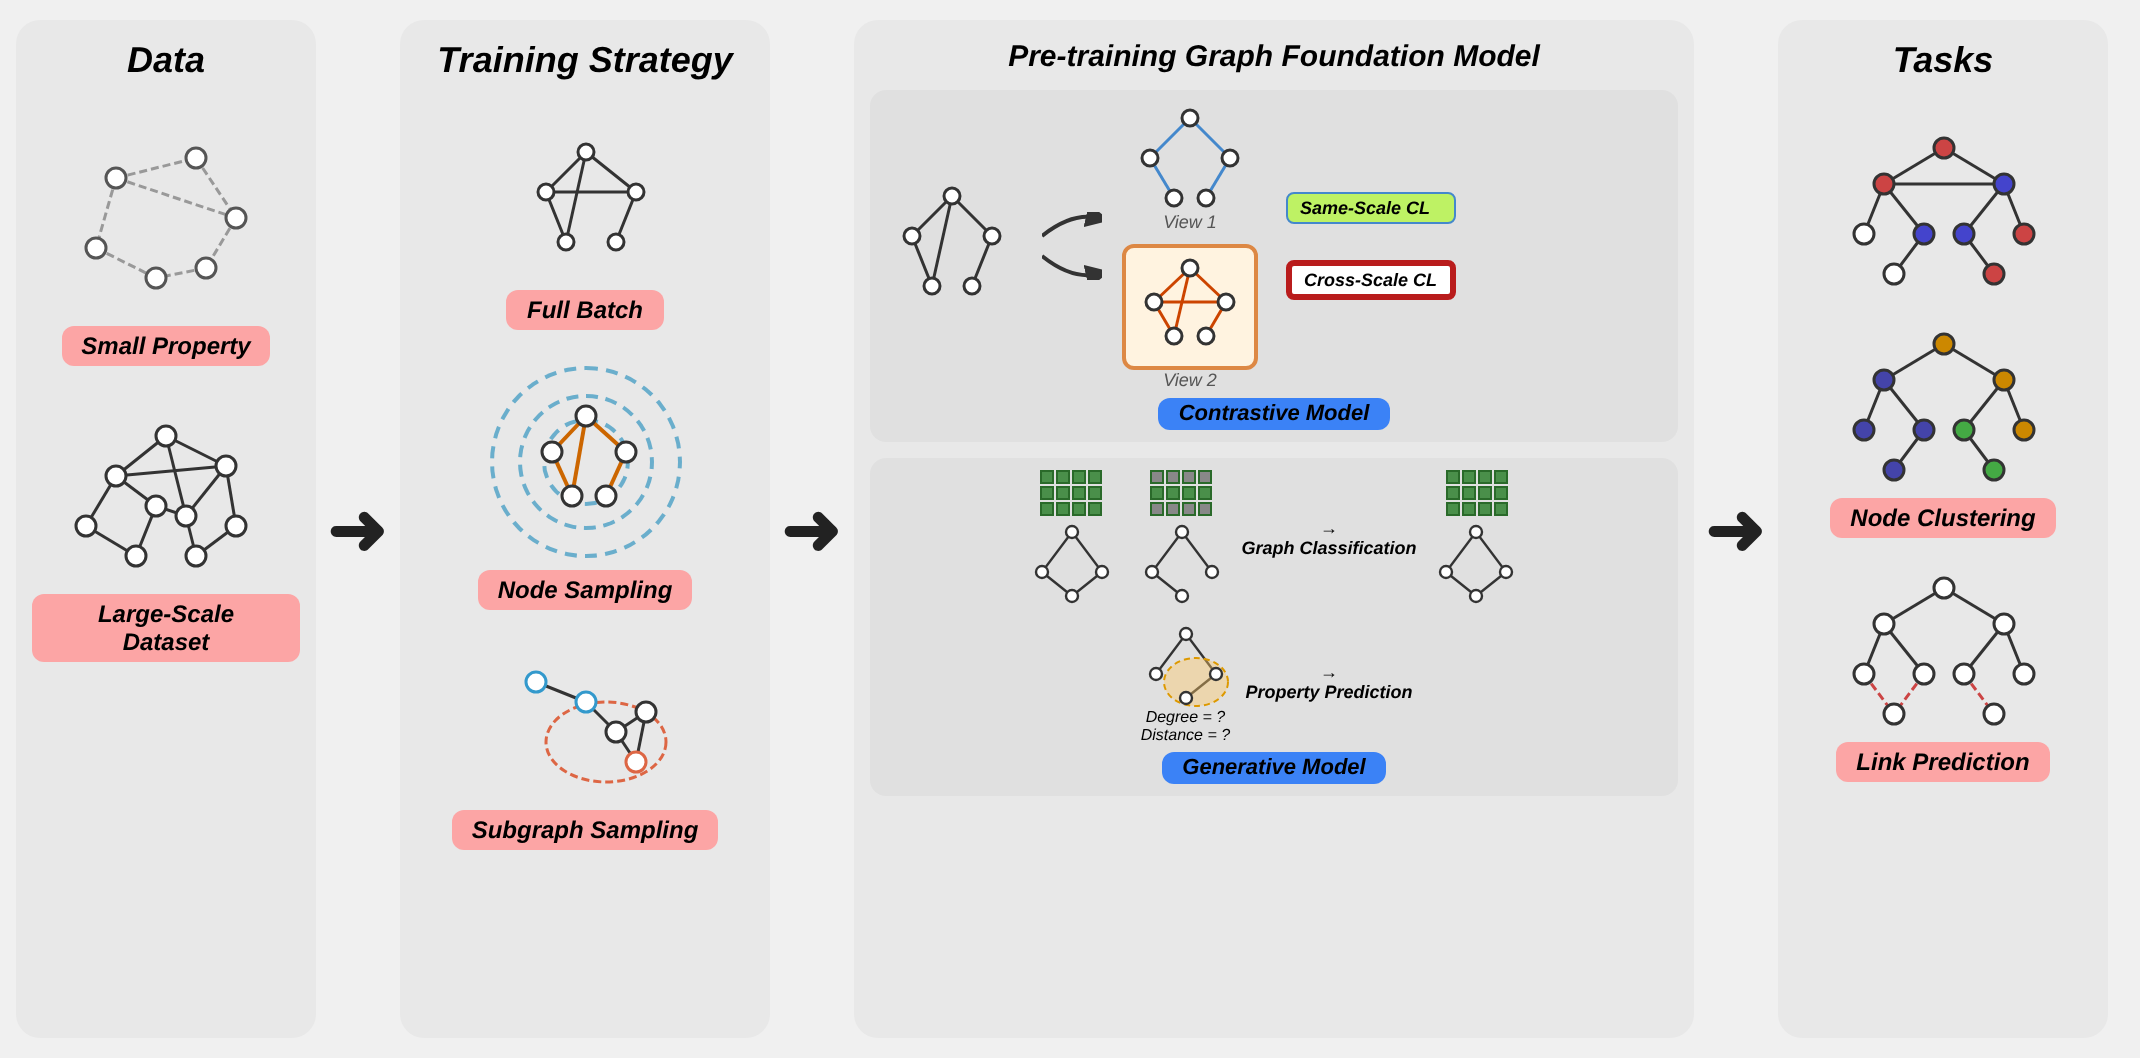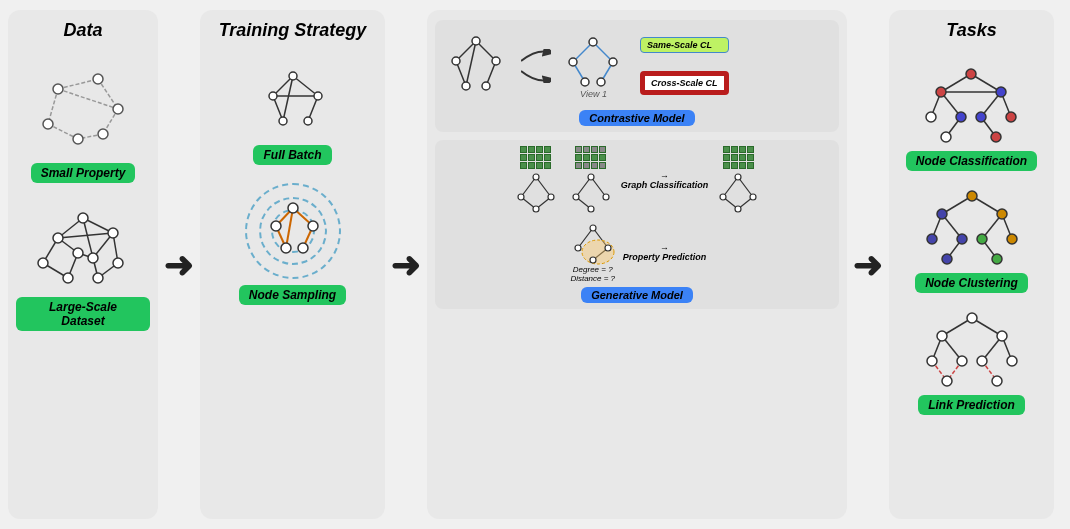--- a/index.html
+++ b/index.html
@@ -29,21 +29,21 @@
       position: relative;
       font-style: italic;
     }
     .section-title {
       font-size: 18px;
       font-weight: bold;
       text-align: center;
       margin-bottom: 8px;
     }
     .yellow-label {
-      background: #22c55e;
+      background: #fca5a5;
       border-radius: 6px;
       padding: 3px 10px;
       font-size: 12px;
       font-weight: bold;
       text-align: center;
       margin-top: 4px;
     }
 
     
     .section-data { width: 150px; justify-content: flex-start; gap: 20px; }
@@ -215,25 +215,42 @@
           <circle cx="35" cy="12" r="5" fill="white" stroke="#333" stroke-width="1.5"></circle>
           <circle cx="55" cy="30" r="5" fill="white" stroke="#333" stroke-width="1.5"></circle>
           <circle cx="18" cy="30" r="5" fill="white" stroke="#333" stroke-width="1.5"></circle>
           <circle cx="45" cy="52" r="5" fill="white" stroke="#333" stroke-width="1.5"></circle>
           <circle cx="28" cy="52" r="5" fill="white" stroke="#333" stroke-width="1.5"></circle>
         </svg>
       </div>
       <div class="yellow-label">Node Sampling</div>
     </div>
 
+    <div class="strategy-item">
+      <svg width="110" height="80" viewBox="0 0 110 80">
+        <ellipse cx="65" cy="50" rx="30" ry="20" fill="none" stroke="#dd6644" stroke-width="1.5" stroke-dasharray="4,2"></ellipse>
+        <line x1="30" y1="20" x2="55" y2="30" stroke="#333" stroke-width="1.5"></line>
+        <line x1="55" y1="30" x2="70" y2="45" stroke="#333" stroke-width="1.5"></line>
+        <line x1="70" y1="45" x2="85" y2="35" stroke="#333" stroke-width="1.5"></line>
+        <line x1="85" y1="35" x2="80" y2="60" stroke="#333" stroke-width="1.5"></line>
+        <line x1="70" y1="45" x2="80" y2="60" stroke="#333" stroke-width="1.5"></line>
+        <circle cx="30" cy="20" r="5" fill="white" stroke="#3399cc" stroke-width="1.5"></circle>
+        <circle cx="55" cy="30" r="5" fill="white" stroke="#3399cc" stroke-width="1.5"></circle>
+        <circle cx="70" cy="45" r="5" fill="white" stroke="#333" stroke-width="1.5"></circle>
+        <circle cx="85" cy="35" r="5" fill="white" stroke="#333" stroke-width="1.5"></circle>
+        <circle cx="80" cy="60" r="5" fill="white" stroke="#dd6644" stroke-width="1.5"></circle>
+      </svg>
+      <div class="yellow-label">Subgraph Sampling</div>
+    </div>
   </div>
 
   <div class="arrow">➜</div>
 
   <div class="section section-pretrain">
+    <div class="section-title" style="font-size:15px;">Pre-training Graph Foundation Model</div>
     <div class="pretrain-inner">
 
       <div class="pretrain-top">
         <div style="display:flex; align-items:center; gap:10px; width:100%;">
 
           <svg width="70" height="80" viewBox="0 0 70 80">
             <line x1="35" y1="15" x2="55" y2="35" stroke="#333" stroke-width="1.5"></line>
             <line x1="35" y1="15" x2="15" y2="35" stroke="#333" stroke-width="1.5"></line>
             <line x1="55" y1="35" x2="45" y2="60" stroke="#333" stroke-width="1.5"></line>
             <line x1="15" y1="35" x2="25" y2="60" stroke="#333" stroke-width="1.5"></line>
@@ -274,25 +291,43 @@
                 <line x1="12" y1="28" x2="24" y2="48" stroke="#4488cc" stroke-width="1.5"></line>
                 <circle cx="32" cy="8" r="4" fill="white" stroke="#333" stroke-width="1.5"></circle>
                 <circle cx="52" cy="28" r="4" fill="white" stroke="#333" stroke-width="1.5"></circle>
                 <circle cx="12" cy="28" r="4" fill="white" stroke="#333" stroke-width="1.5"></circle>
                 <circle cx="40" cy="48" r="4" fill="white" stroke="#333" stroke-width="1.5"></circle>
                 <circle cx="24" cy="48" r="4" fill="white" stroke="#333" stroke-width="1.5"></circle>
               </svg>
               <span style="font-size:9px; color:#555;">View 1</span>
             </div>
 
+            <div style="display:flex; flex-direction:column; align-items:center;">
+              <div style="border:2px solid #dd8844; border-radius:6px; padding:2px; background:#fff3e0;">
+                <svg width="60" height="50" viewBox="0 0 60 50">
+                  <line x1="30" y1="8" x2="48" y2="25" stroke="#cc4400" stroke-width="1.5"></line>
+                  <line x1="30" y1="8" x2="12" y2="25" stroke="#cc4400" stroke-width="1.5"></line>
+                  <line x1="48" y1="25" x2="38" y2="42" stroke="#cc4400" stroke-width="1.5"></line>
+                  <line x1="12" y1="25" x2="22" y2="42" stroke="#cc4400" stroke-width="1.5"></line>
+                  <line x1="30" y1="8" x2="22" y2="42" stroke="#cc4400" stroke-width="1.5"></line>
+                  <line x1="48" y1="25" x2="12" y2="25" stroke="#cc4400" stroke-width="1.5"></line>
+                  <circle cx="30" cy="8" r="4" fill="white" stroke="#333" stroke-width="1.5"></circle>
+                  <circle cx="48" cy="25" r="4" fill="white" stroke="#333" stroke-width="1.5"></circle>
+                  <circle cx="12" cy="25" r="4" fill="white" stroke="#333" stroke-width="1.5"></circle>
+                  <circle cx="38" cy="42" r="4" fill="white" stroke="#333" stroke-width="1.5"></circle>
+                  <circle cx="22" cy="42" r="4" fill="white" stroke="#333" stroke-width="1.5"></circle>
+                </svg>
+              </div>
+              <span style="font-size:9px; color:#555;">View 2</span>
+            </div>
           </div>
 
           <div style="display:flex; flex-direction:column; gap:18px; margin-left:4px;">
             <div style="background:#bef264; border:1px solid #4488cc; border-radius:4px; padding:2px 6px; font-size:9px; font-weight:bold;">Same-Scale CL</div>
-            <div style="background:white; border:5px solid #b91c1c; border-radius:4px; padding:2px 6px; font-size:9px; font-weight:bold;">Cross-Scale CL</div>
+            <div style="background:white; border:3px solid #b91c1c; border-radius:4px; padding:2px 6px; font-size:9px; font-weight:bold;">Cross-Scale CL</div>
           </div>
         </div>
         <div class="model-label">Contrastive Model</div>
       </div>
 
       <div class="pretrain-bottom">
         <div style="display:flex; flex-direction:column; gap:6px; width:100%;">
 
           <div style="display:flex; align-items:center; gap:5px; justify-content:center;">
 
@@ -444,21 +479,20 @@
         <circle cx="60" cy="12" r="5" fill="#cc4444" stroke="#333" stroke-width="1.5"></circle>
         <circle cx="90" cy="30" r="5" fill="#4444cc" stroke="#333" stroke-width="1.5"></circle>
         <circle cx="30" cy="30" r="5" fill="#cc4444" stroke="#333" stroke-width="1.5"></circle>
         <circle cx="100" cy="55" r="5" fill="#cc4444" stroke="#333" stroke-width="1.5"></circle>
         <circle cx="70" cy="55" r="5" fill="#4444cc" stroke="#333" stroke-width="1.5"></circle>
         <circle cx="20" cy="55" r="5" fill="white" stroke="#333" stroke-width="1.5"></circle>
         <circle cx="50" cy="55" r="5" fill="#4444cc" stroke="#333" stroke-width="1.5"></circle>
         <circle cx="85" cy="75" r="5" fill="#cc4444" stroke="#333" stroke-width="1.5"></circle>
         <circle cx="35" cy="75" r="5" fill="white" stroke="#333" stroke-width="1.5"></circle>
       </svg>
-      <div class="yellow-label">Node Classification</div>
     </div>
 
     <div class="task-item">
       <svg width="120" height="85" viewBox="0 0 120 85">
         <line x1="60" y1="12" x2="90" y2="30" stroke="#333" stroke-width="1.5"></line>
         <line x1="60" y1="12" x2="30" y2="30" stroke="#333" stroke-width="1.5"></line>
         <line x1="90" y1="30" x2="100" y2="55" stroke="#333" stroke-width="1.5"></line>
         <line x1="90" y1="30" x2="70" y2="55" stroke="#333" stroke-width="1.5"></line>
         <line x1="30" y1="30" x2="20" y2="55" stroke="#333" stroke-width="1.5"></line>
         <line x1="30" y1="30" x2="50" y2="55" stroke="#333" stroke-width="1.5"></line>

